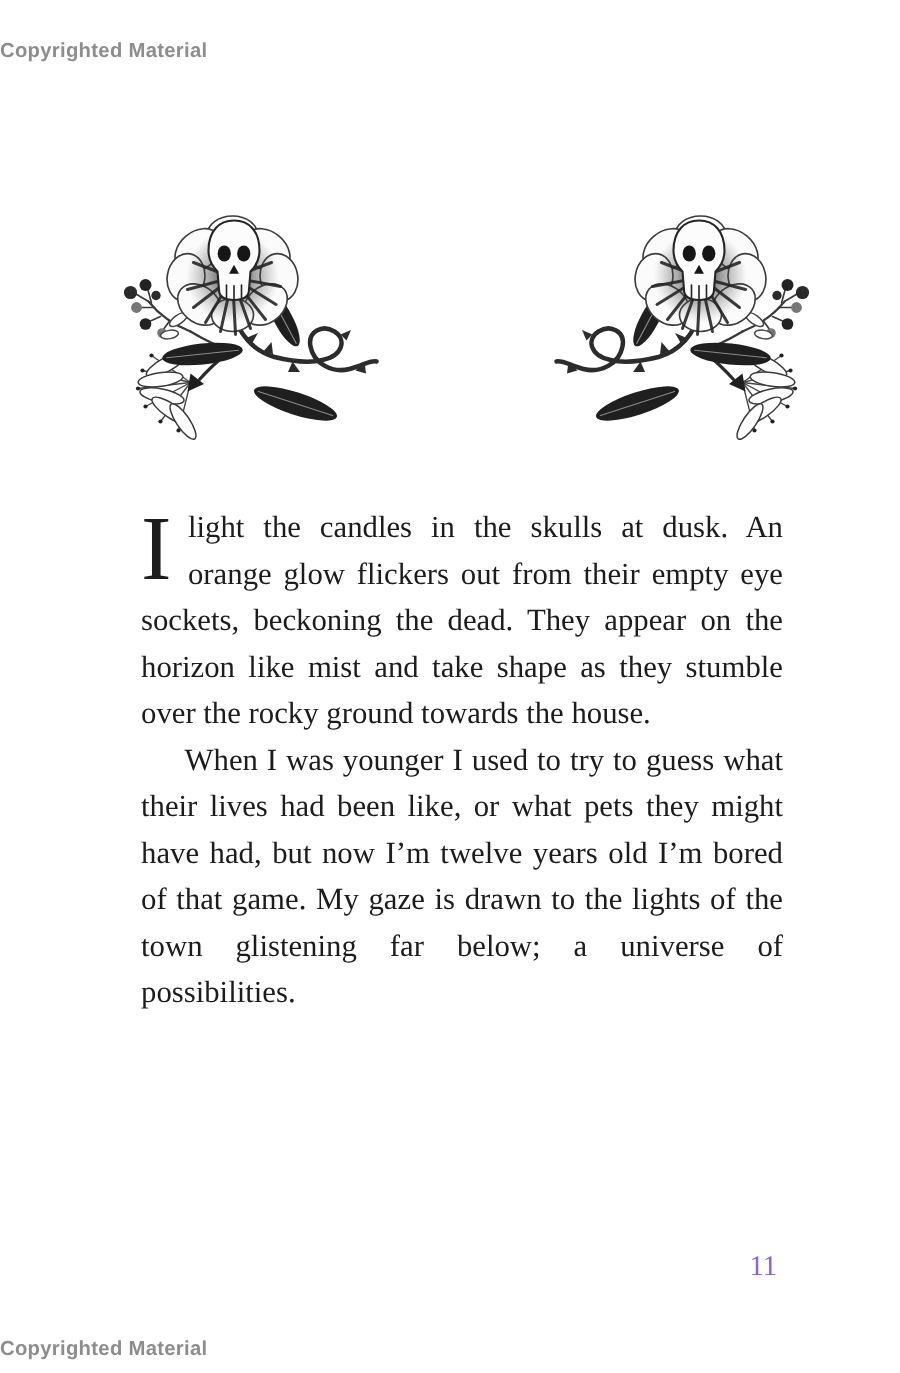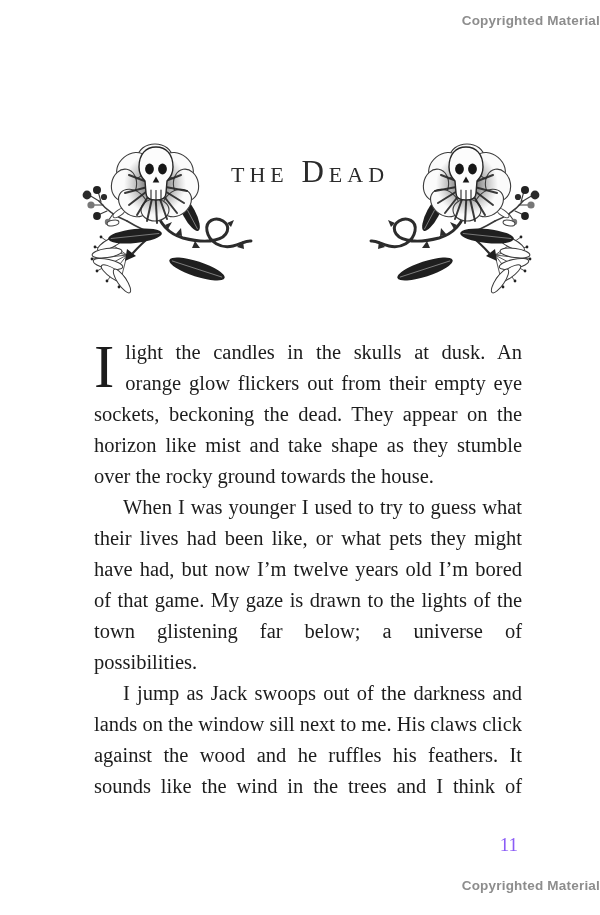--- a/index.html
+++ b/index.html
@@ -1,23 +1,23 @@
 <!DOCTYPE html>
 <html><head>
 <meta charset="utf-8">
 <style>
   html, body { margin:0; padding:0; background:#ffffff; }
   body {
     width:600px; height:915px; position:relative; overflow:hidden;
     font-family:"Liberation Serif", serif; color:#1c1c1c;
   }
   .copyright {
-    position:absolute; left:0; width:600px; text-align:right;
+    position:absolute; left:0; width:600px; text-align:left;
     font-family:"Liberation Sans", sans-serif; font-weight:bold;
-    font-size:13.5px; color:#8d8d8d; letter-spacing:0.2px;
+    font-size:13.5px; color:#8d8d8d; letter-spacing:0.2px;margin-top:13px;
   }
   .copyright.top { top:13px; }
   .copyright.bottom { top:878px; }
 
   .ornament { position:absolute; top:143px; width:176px; height:160px; }
   .ornament.left  { left:77px; }
   .ornament.right { left:369px; }
 
   .chapter-title {
     position:absolute; top:151px; left:185px; width:250px;
@@ -161,34 +161,30 @@
   </defs>
 </svg>
 
 <div class="copyright top">Copyrighted Material</div>
 
 <svg class="ornament left" viewBox="0 0 176 160">
   <use href="#flourish"></use>
 </svg>
 
 <div class="chapter-title">
-  <div>the Dead</div>
 </div>
 
 <svg class="ornament right" viewBox="0 0 176 160">
   <use href="#flourish" transform="translate(176,0) scale(-1,1)"></use>
 </svg>
 
 <div class="body-text">
   <p>
     <span class="dropcap">I</span><span>light the candles in the skulls at dusk. An orange glow flickers out from their empty eye sockets, beckoning the dead. They appear on the horizon like mist and take shape as they stumble over the rocky ground towards the house.</span>
   </p>
   <p class="indent">
     <span>When I was younger I used to try to guess what their lives had been like, or what pets they might have had, but now I’m twelve years old I’m bored of that game. My gaze is drawn to the lights of the town glistening far below; a universe of possibilities.</span>
   </p>
-  <p class="indent fill-last">
-    <span>I jump as Jack swoops out of the darkness and lands on the window sill next to me. His claws click against the wood and he ruffles his feathers. It sounds like the wind in the trees and I think of</span>
-  </p>
 </div>
 
 <div class="page-number">11</div>
 
 <div class="copyright bottom">Copyrighted Material</div>
 
 </body></html>

